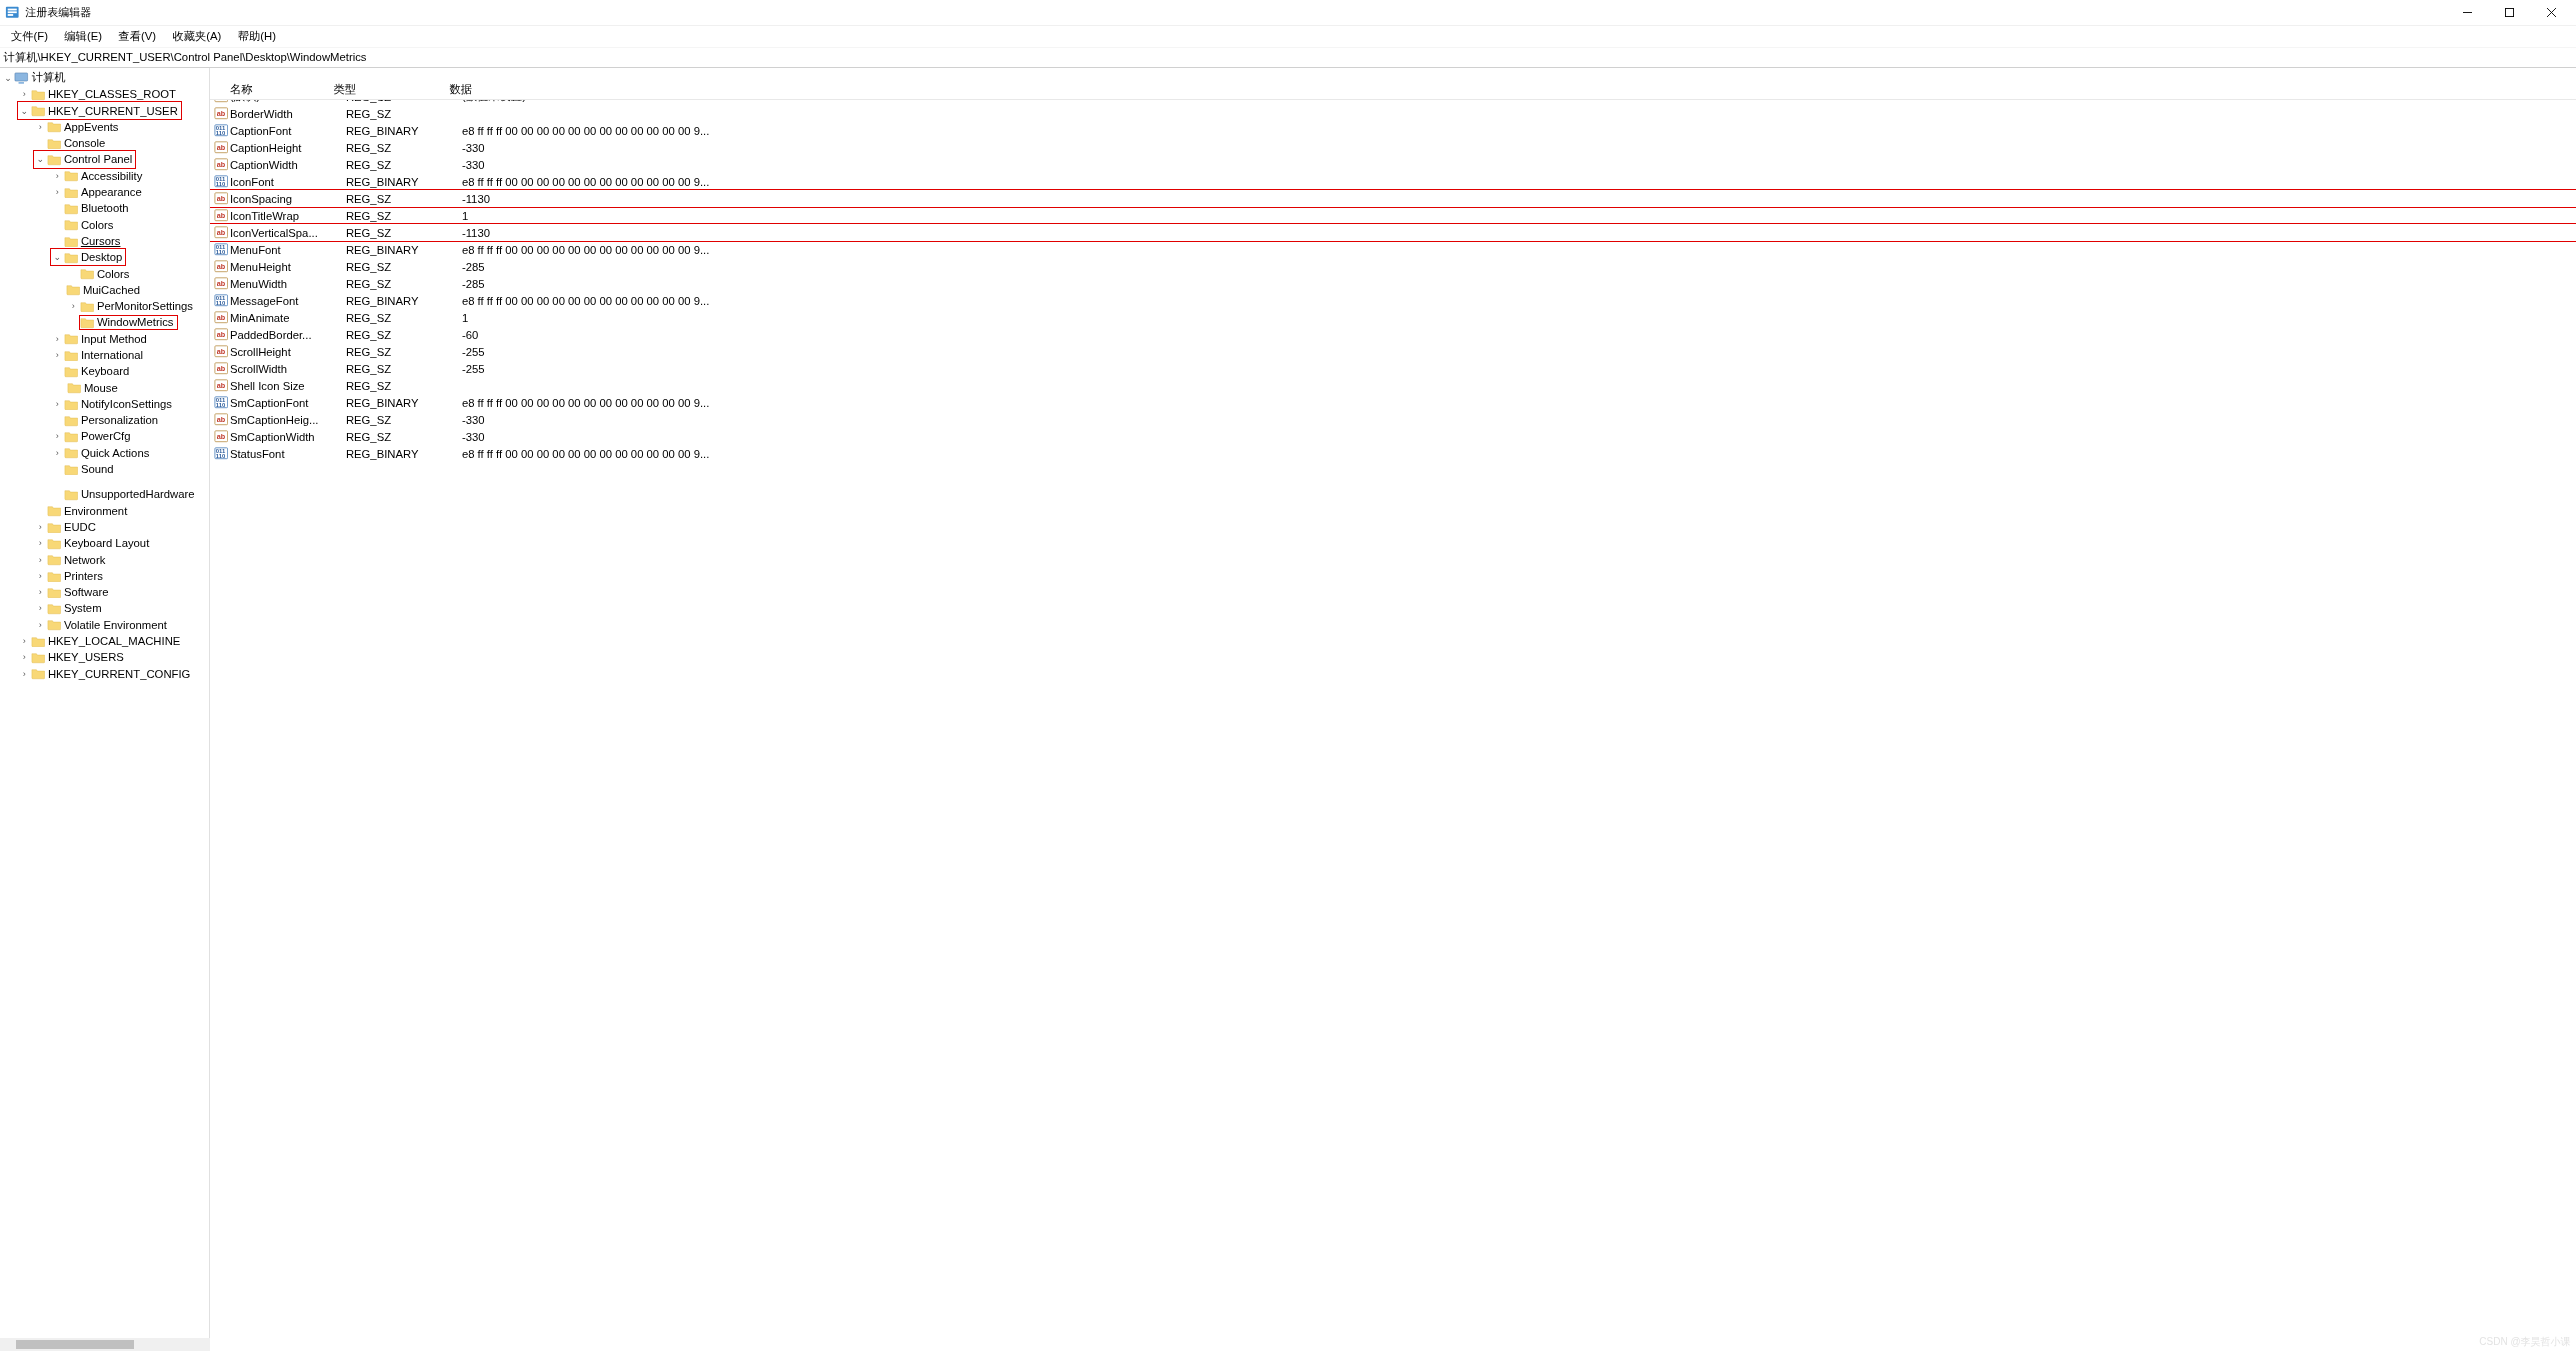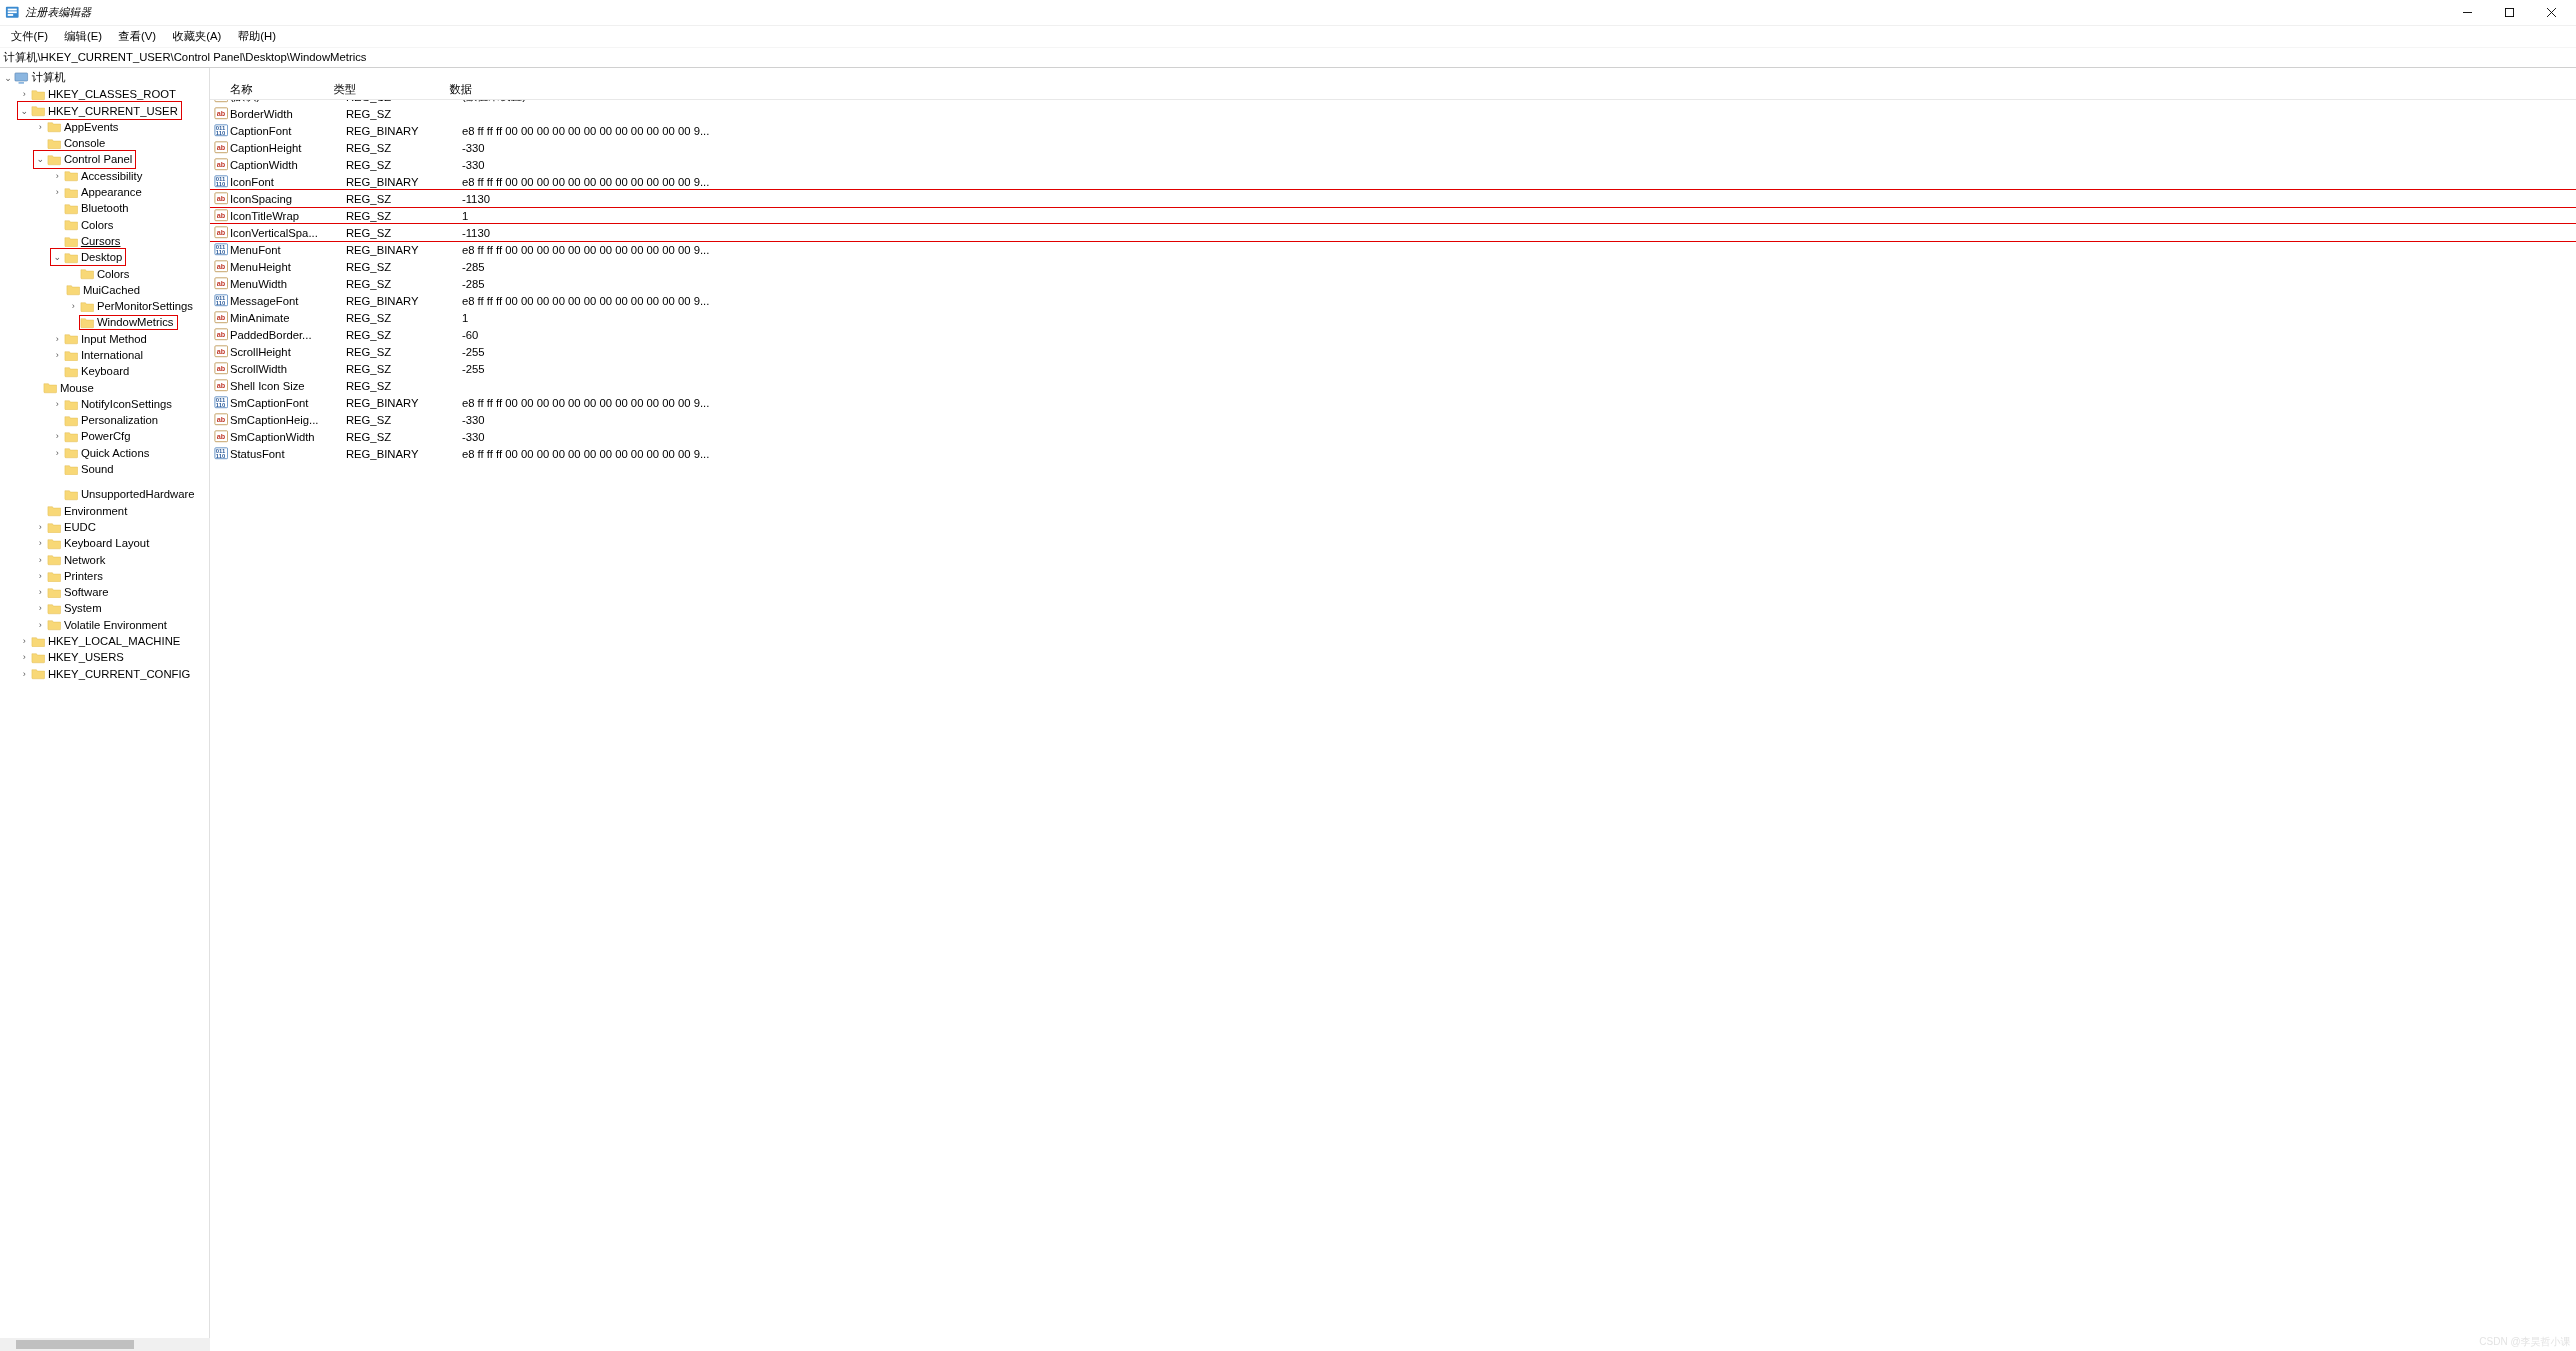--- a/index.html
+++ b/index.html
@@ -1,18 +1,18 @@
 <!DOCTYPE html>
 <html style="font-size:14.5px"><head>
 <meta charset="utf-8">
 <style>
 * { box-sizing: border-box; margin: 0; padding: 0; font-family: "Segoe UI", "Microsoft YaHei", Arial, sans-serif; }
 body { background:#fff; font-size:11.3px; color:#000; user-select:none; overflow:hidden; width:2576px; height:1351px; transform-origin:top left; }
 .window { display:flex; flex-direction:column; height:100%; }
-.titlebar { height:26px; display:flex; align-items:center; padding:0 3.6px 0 5.4px; border-bottom:0.9px solid #f0f0f0;font-style:italic; }
+.titlebar { height:26px; display:flex; align-items:center; padding:0 3.6px 0 5.4px; border-bottom:0.9px solid #f0f0f0; }
 .titlebar .app-icon { width:14.5px; height:14.5px; margin-right:5.4px; }
 .titlebar .title { flex:1; font-size:11px; }
 .sysbtns { display:flex; }
 .sysbtn { width:42px; height:26px; display:flex; align-items:center; justify-content:center; }
 .sysbtn svg { width:9px; height:9px; }
 .menubar { height:22px; display:flex; align-items:center; padding:0 3.6px; gap:1.8px; border-bottom:0.9px solid #f5f5f5; }
 .menuitem { padding:1.8px 7.3px; font-size:11.3px; }
 .pathbar { height:20px; display:flex; align-items:center; padding:0 3.6px; font-size:11.3px; border-bottom:0.9px solid #d0d0d0; }
 .content { flex:1; display:flex; overflow:hidden; }
 .tree { width:210px; overflow-y:auto; overflow-x:hidden; border-right:0.9px solid #e0e0e0; padding-top:1.8px; }
@@ -230,21 +230,21 @@
             </svg></span>
           <span class="label">International</span>
         </div>
         <div class="tree-item" style="padding-left: 51px;">
           <span class="twist"></span>
           <span class="folder"><svg viewBox="0 0 16 14">
               <path class="folder-svg" d="M1 3h5l1 1.5h8V12a1 1 0 0 1-1 1H2a1 1 0 0 1-1-1z"></path>
             </svg></span>
           <span class="label">Keyboard</span>
         </div>
-        <div class="tree-item" style="padding-left: 30px;">
+        <div class="tree-item" style="padding-left: 30px; margin-left: 24px;">
           <span class="twist"></span>
           <span class="folder"><svg viewBox="0 0 16 14">
               <path class="folder-svg" d="M1 3h5l1 1.5h8V12a1 1 0 0 1-1 1H2a1 1 0 0 1-1-1z"></path>
             </svg></span>
           <span class="label">Mouse</span>
         </div>
         <div class="tree-item" style="padding-left: 51px;">
           <span class="twist">›</span>
           <span class="folder"><svg viewBox="0 0 16 14">
               <path class="folder-svg" d="M1 3h5l1 1.5h8V12a1 1 0 0 1-1 1H2a1 1 0 0 1-1-1z"></path>

